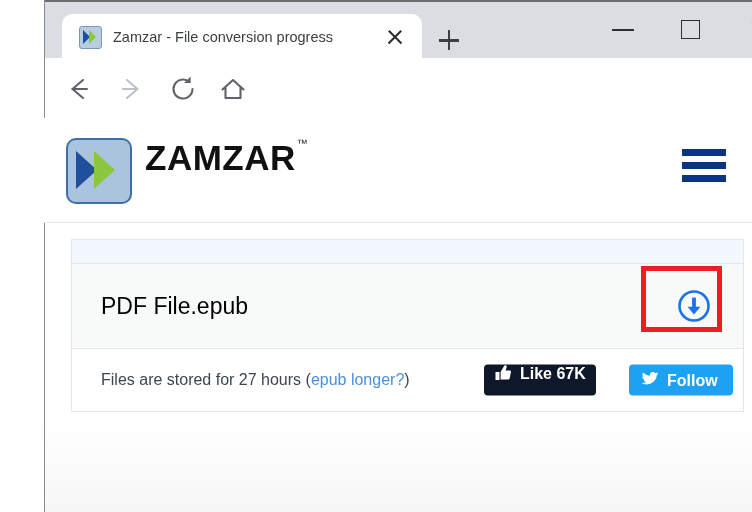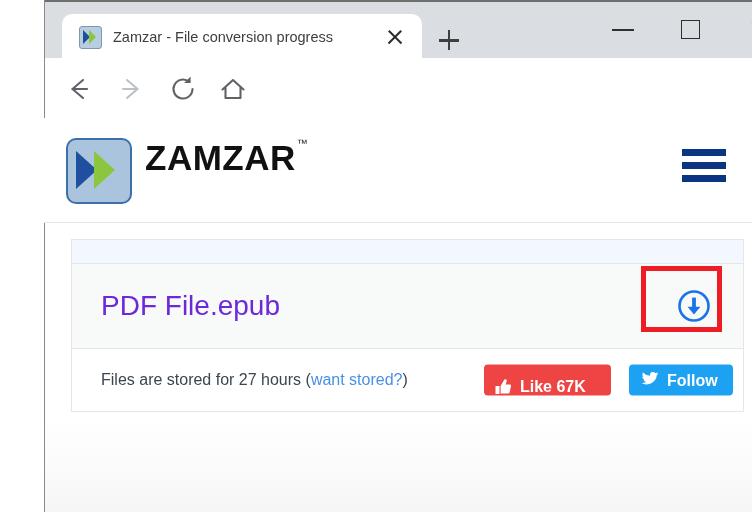--- a/index.html
+++ b/index.html
@@ -282,22 +282,22 @@
   }
   .row-file {
     height: 84px;
     background: #f8f9f9;
     border-bottom: 1px solid #e4e6e8;
     position: relative;
     display: flex; align-items: center;
   }
   .file-name {
     margin-left: 29px;
-    font-size: 28px;
-    color: #6d28d9;
+    font-size: 23px;
+    color: #000000;
     cursor: pointer;
   }
   .dl-wrap {
     position: absolute; right: 32px; top: 50%;
     transform: translateY(-50%);
     width: 34px; height: 34px;
     cursor: pointer;
   }
   .row-footer {
     height: 62px;
@@ -308,24 +308,24 @@
   .footer-text {
     margin-left: 29px;
     font-size: 16px;
     color: #3b4651;
   }
   .footer-text a { color: #4a90e2; text-decoration: none; cursor: pointer; }
   .fb-btn {
     position: absolute; left: 412px; top: 50%;
     transform: translateY(-50%);
     height: 31px;
-    background: #ef4444;
+    background: #0f172a;
     border-radius: 4px;
-    display: flex; align-items: flex-end;
-    padding: 0 25px 0 11px;
+    display: flex; align-items: flex-start;
+    padding: 0 10px 0 11px;
     color: #fff;
     font-size: 16px;
     font-weight: bold;
     cursor: pointer;
     white-space: nowrap;
   }
   .tw-btn {
     position: absolute; left: 557px; top: 50%;
     transform: translateY(-50%);
     height: 31px;
@@ -531,21 +531,21 @@
         <span class="dl-wrap">
           <svg width="34" height="34" viewBox="0 0 34 34">
             <circle cx="17" cy="17" r="14.5" fill="none" stroke="#1a73e8" stroke-width="2.6"></circle>
             <rect x="15.1" y="8.6" width="3.8" height="11.4" fill="#1a73e8"></rect>
             <path d="M10.6 17.8 L17 25.4 L23.4 17.8 Z" fill="#1a73e8"></path>
           </svg>
         </span>
       </div>
 
       <div class="row-footer">
-        <span class="footer-text"><span>Files are stored for 27 hours (</span><a>want stored?</a><span>)</span></span>
+        <span class="footer-text"><span>Files are stored for 27 hours (</span><a>epub longer?</a><span>)</span></span>
 
         <span class="fb-btn">
           <span class="btn-ico">
             <svg width="17" height="17" viewBox="0 0 17 17">
               <rect x="0.5" y="7.5" width="4" height="8" fill="#ffffff"></rect>
               <path d="M5.6 7.6 L9.2 1.3 q0.9 -1.1 2 -0.2 q0.8 0.7 0.3 2.2 l-0.9 2.8 h4.2 q1.4 0 1.2 1.4 l-1.3 6.2 q-0.2 1.3 -1.6 1.3 H5.6 Z" fill="#ffffff"></path>
             </svg>
           </span>
           <span>Like 67K</span>
         </span>

